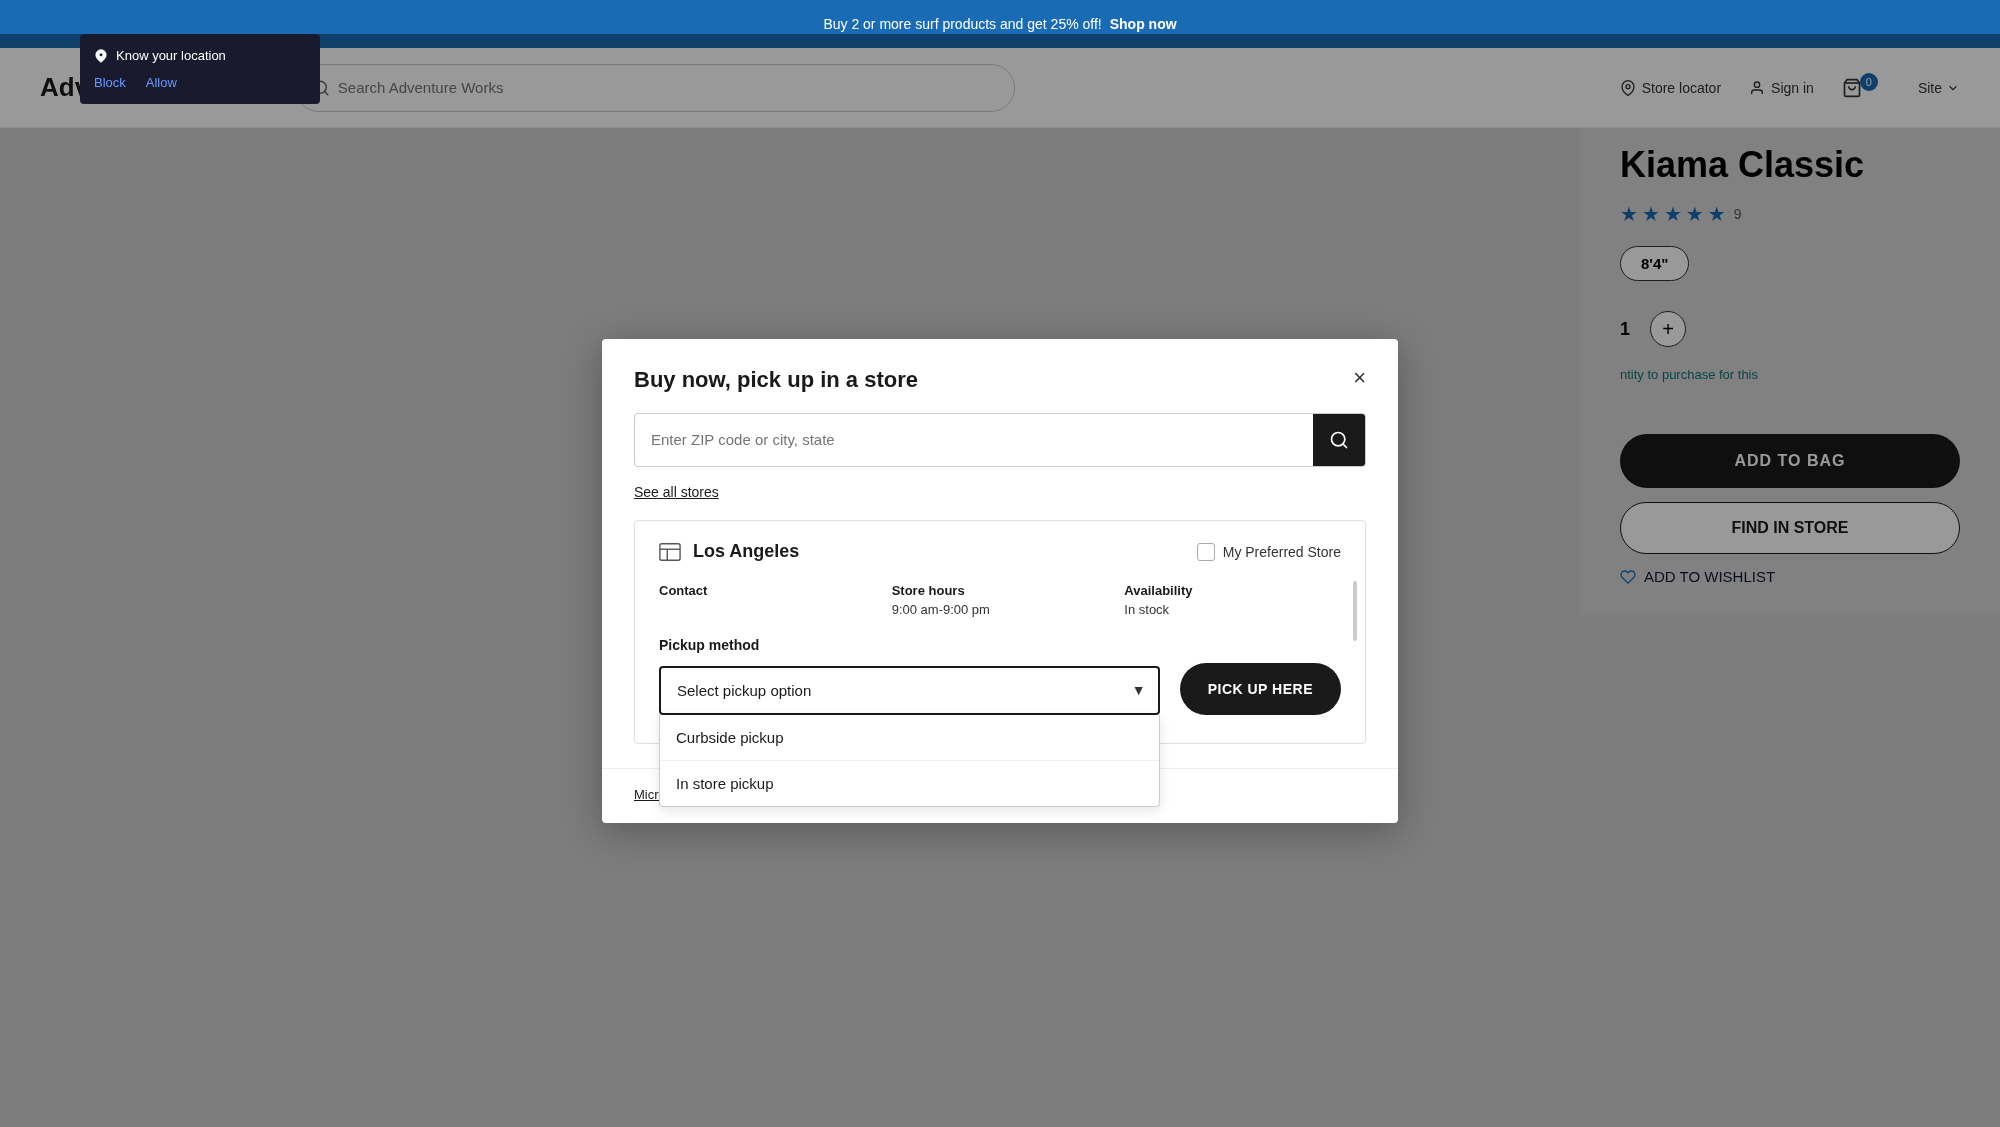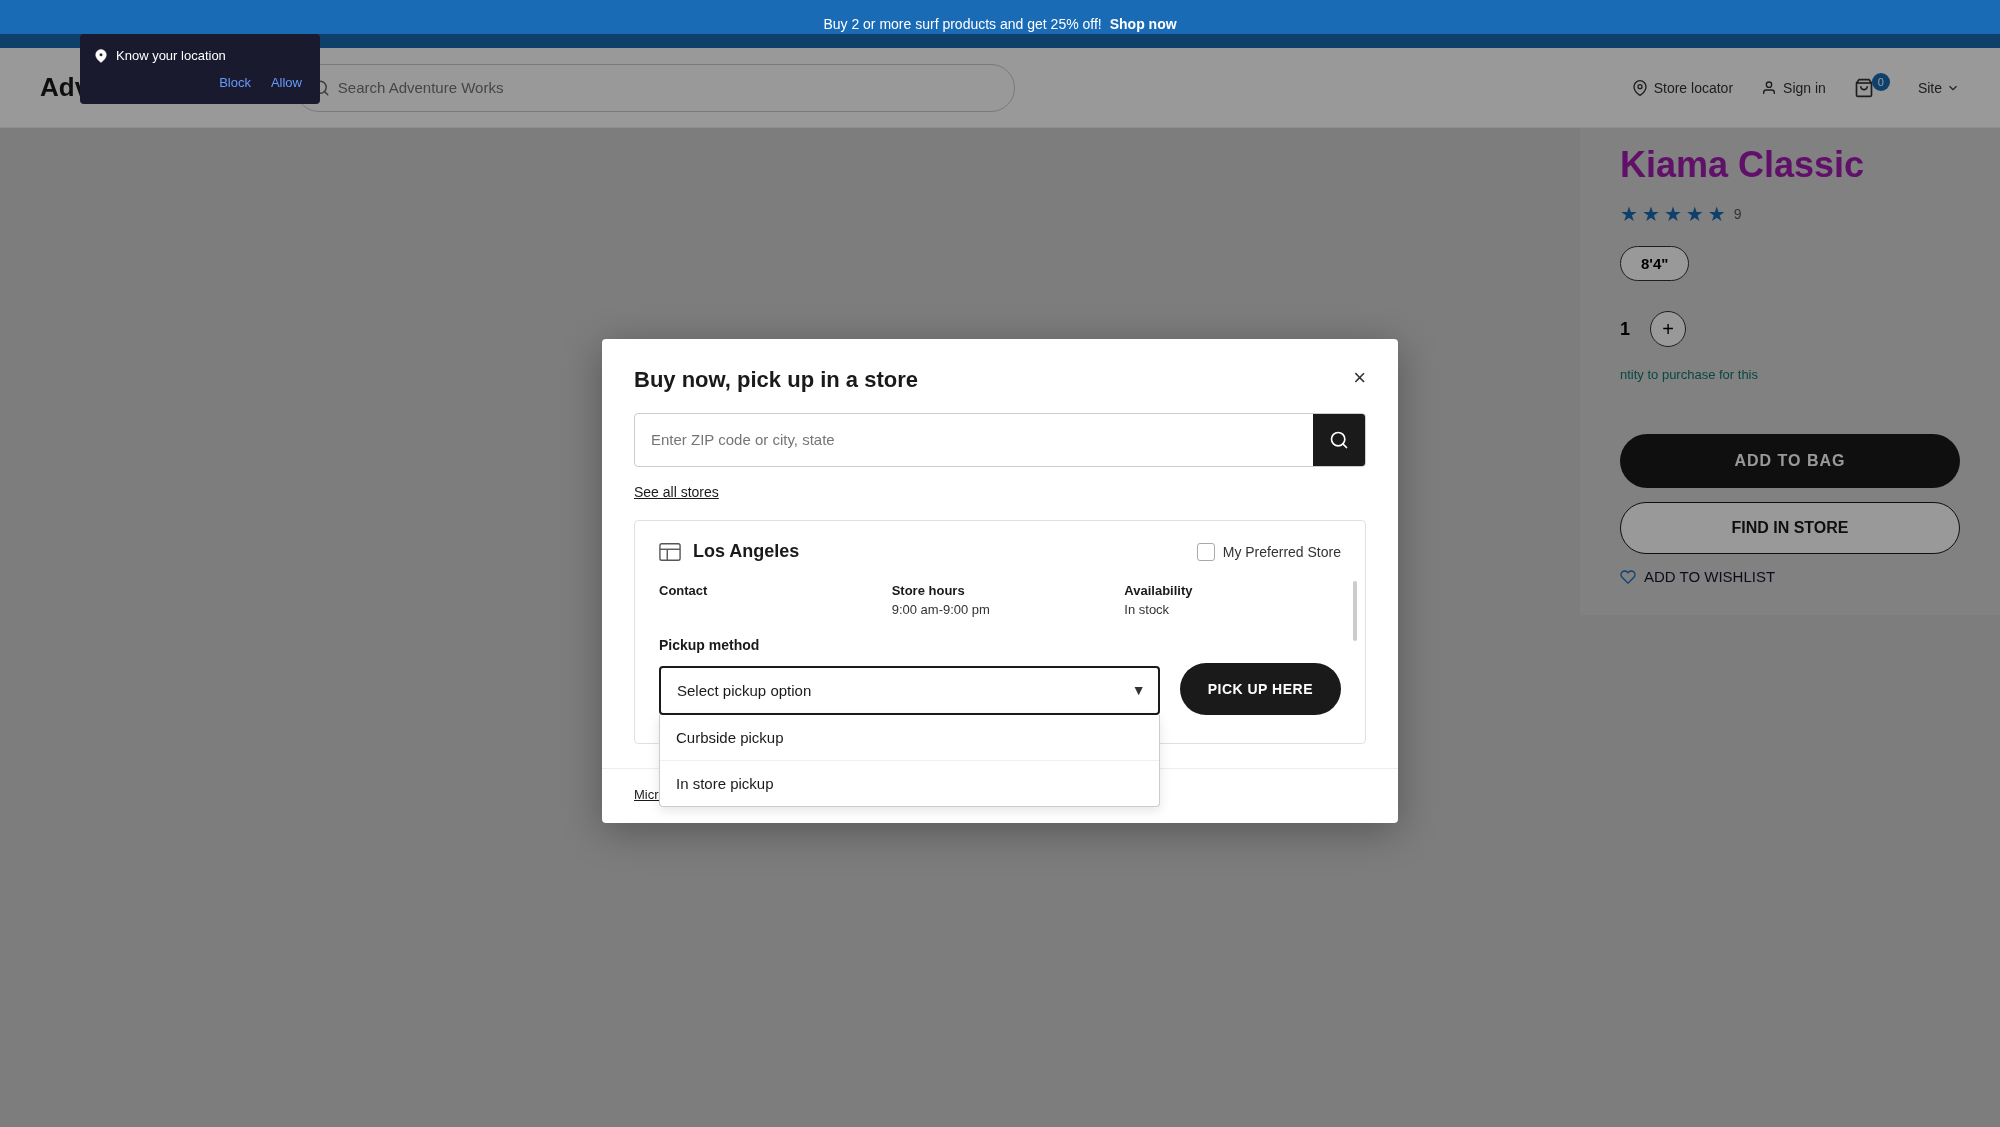--- a/index.html
+++ b/index.html
@@ -85,20 +85,21 @@
       margin-left: -8px;
       margin-top: -12px;
     }
     .site-dropdown {
       display: flex;
       align-items: center;
       gap: 4px;
       font-size: 14px;
       color: #333;
       cursor: pointer;
+      margin-left: 12px;
     }
 
     
     .page-bg {
       position: absolute;
       top: 114px;
       left: 0; right: 0; bottom: 0;
       background: #d0d0d0;
     }
     .product-images {
@@ -115,21 +116,21 @@
       position: absolute;
       right: 0;
       top: 0;
       width: 420px;
       padding: 30px 40px;
       background: #d8d8d8;
     }
     .product-title {
       font-size: 36px;
       font-weight: 700;
-      color: #a21caf;
+      color: #000000;
       margin-bottom: 16px;
     }
     .stars {
       display: flex;
       align-items: center;
       gap: 4px;
       margin-bottom: 20px;
     }
     .star { color: #1a6bb5; font-size: 20px; }
     .star-half { color: #1a6bb5; font-size: 20px; }
@@ -216,21 +217,20 @@
     .location-popup-header {
       display: flex;
       align-items: center;
       gap: 8px;
       margin-bottom: 12px;
       font-size: 13px;
     }
     .location-popup-actions {
       display: flex;
       gap: 20px;
-      justify-content: flex-end;
     }
     .location-popup-btn {
       background: transparent;
       border: none;
       color: #6699ff;
       font-size: 13px;
       cursor: pointer;
       padding: 0;
     }
 

